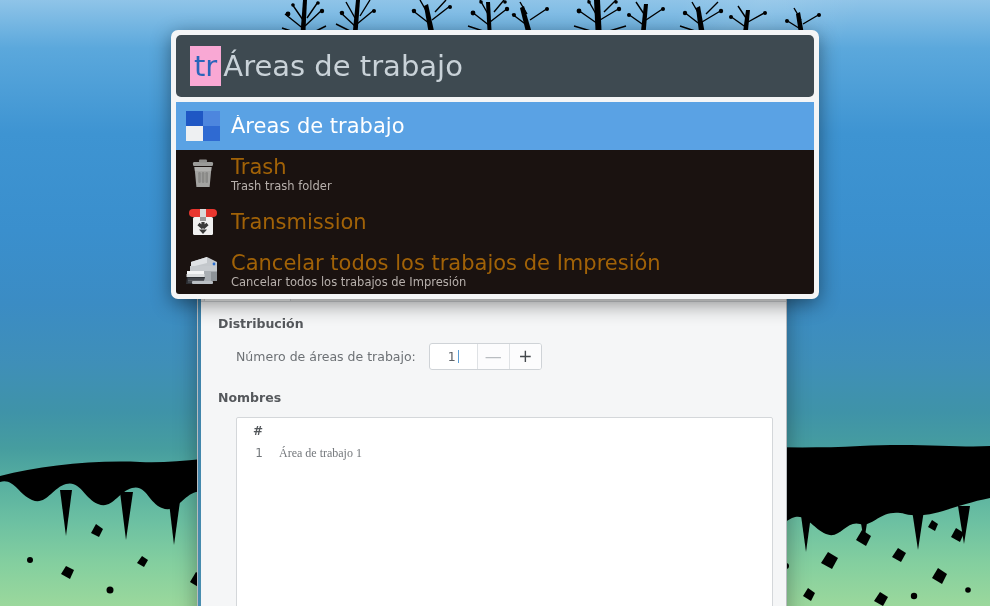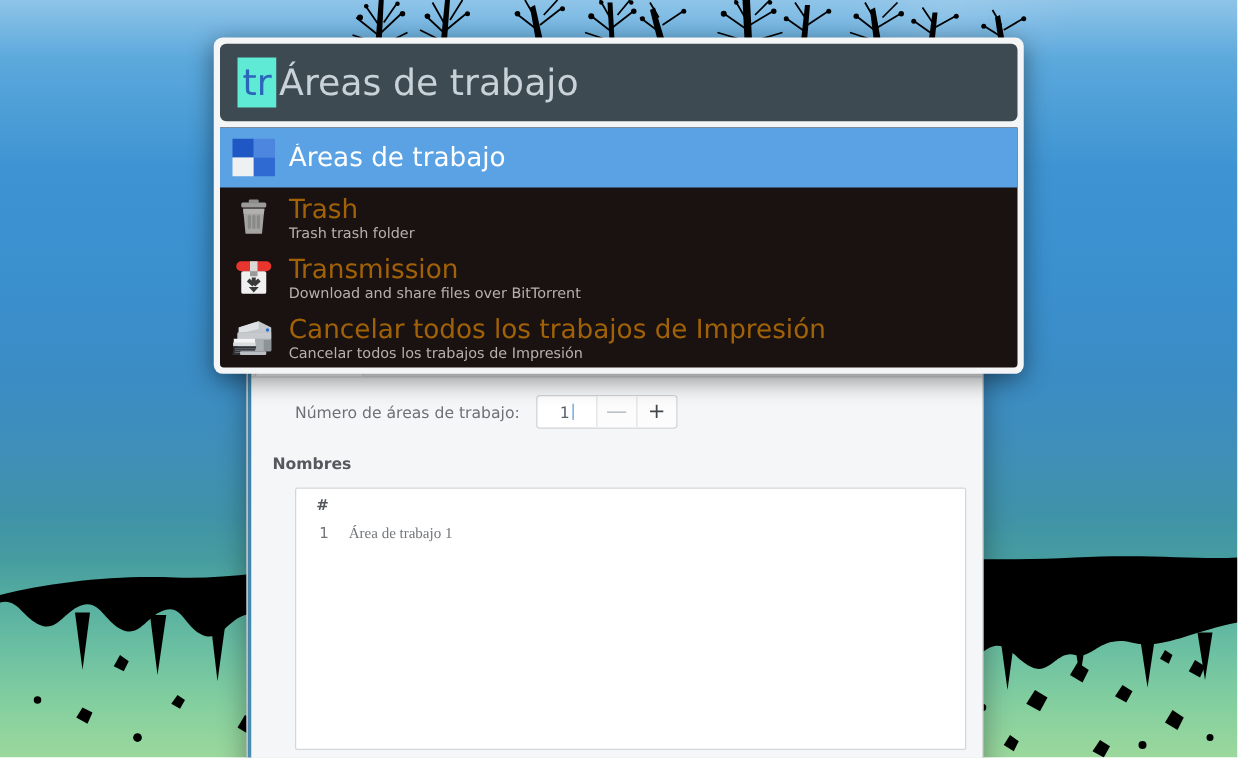--- a/index.html
+++ b/index.html
@@ -191,21 +191,21 @@
     background: #3e4a51;
     border-radius: 5px;
     display: flex;
     align-items: center;
     padding: 0 14px;
     box-sizing: border-box;
   }
   .typed {
     font-size: 29px;
     color: #2a65ba;
-    background: #5eead4;
+    background: #f9a8d4;
     padding: 1px 4px;
     line-height: 38px;
   }
   .completion {
     font-size: 29px;
     color: #c9d2d8;
     line-height: 38px;
     margin-left: 2px;
     white-space: nowrap;
   }
@@ -392,20 +392,21 @@
 
   <div class="settings-window">
 
     <div class="tabbar">
       <div class="tab active">General</div>
       <div class="tab">Márgenes</div>
     </div>
 
     <div class="settings-body">
 
+      <div class="section-title">Distribución</div>
 
       <div class="field-row">
         <span class="field-label">Número de áreas de trabajo:</span>
         <div class="spinner">
           <div class="spin-value">
             <span>1</span><span class="spin-caret"></span>
           </div>
           <div class="spin-btn minus">—</div>
           <div class="spin-btn plus">+</div>
         </div>
@@ -473,21 +474,20 @@
             <rect x="3" y="4" width="28" height="8" rx="4" fill="#e8362f"></rect>
             <rect x="14" y="4" width="6" height="8" fill="#d9d9d9"></rect>
             <rect x="7" y="12" width="20" height="18" rx="1.5" fill="#f0f0f0"></rect>
             <rect x="14" y="12" width="6" height="4" fill="#9a9a9a"></rect>
             <path d="M17 17 L17 23 M17 23 L12.5 19 M17 23 L21.5 19" stroke="#3a3a3a" stroke-width="3.2" fill="none" stroke-linecap="butt" stroke-linejoin="miter"></path>
             <path d="M13 24.5 L21 24.5 L17 29 Z" fill="#3a3a3a"></path>
           </svg>
         </div>
         <div class="result-text">
           <div class="result-title">Transmission</div>
-          <div class="result-desc">Download and share files over BitTorrent</div>
         </div>
       </div>
 
       <div class="result">
         <div class="result-icon">
           <svg width="36" height="34" viewBox="0 0 36 34">
             <path d="M6 9 L22 4 L32 9 L32 14 L6 14 Z" fill="#c3c7cb"></path>
             <path d="M6 9 L22 4 L22 10 L6 14 Z" fill="#dfe2e5"></path>
             <rect x="5" y="13" width="27" height="15" rx="1.5" fill="#a9aeb3"></rect>
             <rect x="5" y="13" width="27" height="5" fill="#c6cace"></rect>

